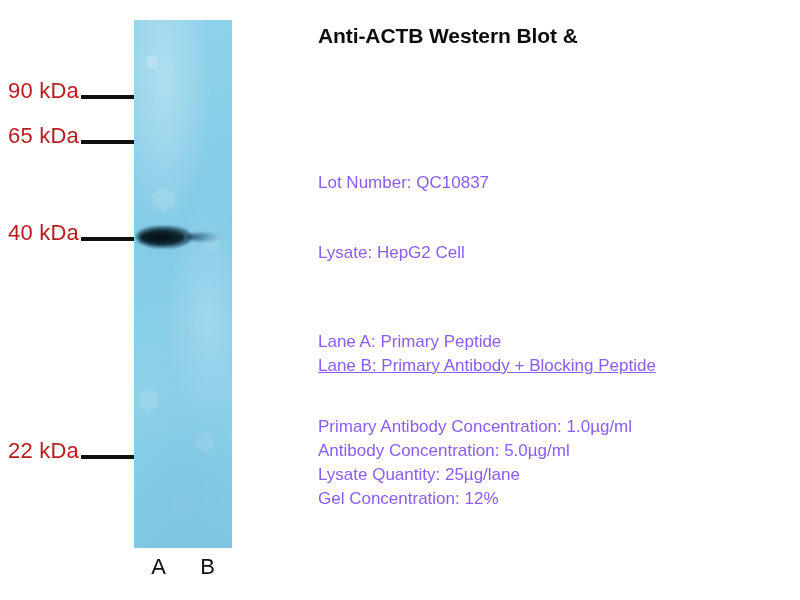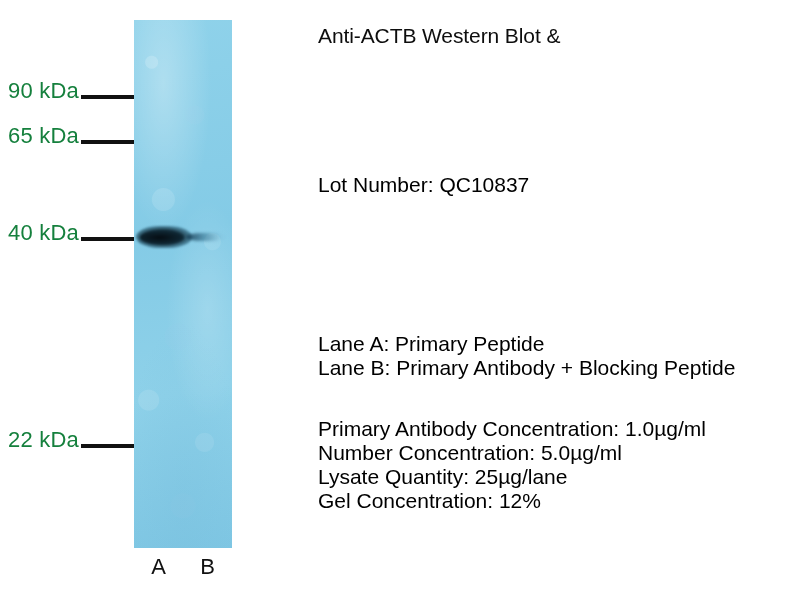--- a/index.html
+++ b/index.html
@@ -28,21 +28,21 @@
     position: absolute;
     left: 8px;
     width: 126px;
     display: flex;
     align-items: center;
     white-space: nowrap;
   }
   .marker-label {
     font-size: 22px;
     letter-spacing: 0.2px;
-    color: #15803d;
+    color: #b91c1c;
   }
   .marker-tick {
     flex: 1 1 auto;
     height: 0;
     border-bottom: 4px solid #111;
     margin-left: 2px;
     margin-top: 12px;
     min-width: 26px;
   }
 
@@ -124,35 +124,35 @@
 
   
   #info-panel {
     position: absolute;
     left: 318px;
     top: 22px;
     width: 482px;
   }
   #blot-title {
     font-size: 21px;
-    font-weight: normal;
+    font-weight: bold;
     line-height: 1.38;
     letter-spacing: -0.1px;
     color: #0d0d0d;
   }
   .info-line {
-    font-size: 21px;
+    font-size: 17px;
     line-height: 1.0;
-    color: #000000;
+    color: #8b5cf6;
     white-space: nowrap;
   }
   #lot-number    { position: absolute; top: 152px; left: 0; }
   #lysate        { position: absolute; top: 222px; left: 0; }
   #lane-a-desc   { position: absolute; top: 311px; left: 0; }
-  #lane-b-desc   { position: absolute; top: 335px; left: 0; }
+  #lane-b-desc   { position: absolute; top: 335px; left: 0; text-decoration: underline; }
   #primary-conc  { position: absolute; top: 396px; left: 0; }
   #peptide-conc  { position: absolute; top: 420px; left: 0; }
   #lysate-qty    { position: absolute; top: 444px; left: 0; }
   #gel-conc      { position: absolute; top: 468px; left: 0; text-align: center; }
 </style>
 </head>
 <body>
 
 <div id="marker-column">
 
@@ -165,21 +165,21 @@
     <span class="marker-label">65 kDa</span>
     <span class="marker-tick"></span>
   </div>
 
   <div class="marker-row" style="top:220px;justify-content:flex-end;">
     <span class="marker-label">40 kDa</span>
     <span class="marker-tick"></span>
   </div>
 
 
-  <div class="marker-row" style="top:427px;">
+  <div class="marker-row" style="top:438px;">
     <span class="marker-label">22 kDa</span>
     <span class="marker-tick"></span>
   </div>
 
 </div>
 
 <div id="blot-membrane">
   <div id="blot-texture"></div>
   <div id="band-lane-a"></div>
   <div id="band-lane-a-core"></div>
@@ -191,22 +191,23 @@
   <span class="lane-letter">B</span>
 </div>
 
 <div id="info-panel">
 
   <div id="blot-title">
     <div>Anti-ACTB Western Blot &amp;</div>
   </div>
 
   <div class="info-line" id="lot-number">Lot Number: QC10837</div>
+  <div class="info-line" id="lysate">Lysate: HepG2 Cell</div>
 
   <div class="info-line" id="lane-a-desc">Lane A: Primary Peptide</div>
   <div class="info-line" id="lane-b-desc">Lane B: Primary Antibody + Blocking Peptide</div>
 
   <div class="info-line" id="primary-conc">Primary Antibody Concentration: 1.0µg/ml</div>
-  <div class="info-line" id="peptide-conc">Number Concentration: 5.0µg/ml</div>
+  <div class="info-line" id="peptide-conc">Antibody Concentration: 5.0µg/ml</div>
   <div class="info-line" id="lysate-qty">Lysate Quantity: 25µg/lane</div>
   <div class="info-line" id="gel-conc">Gel Concentration: 12%</div>
 
 </div>
 
 </body></html>

